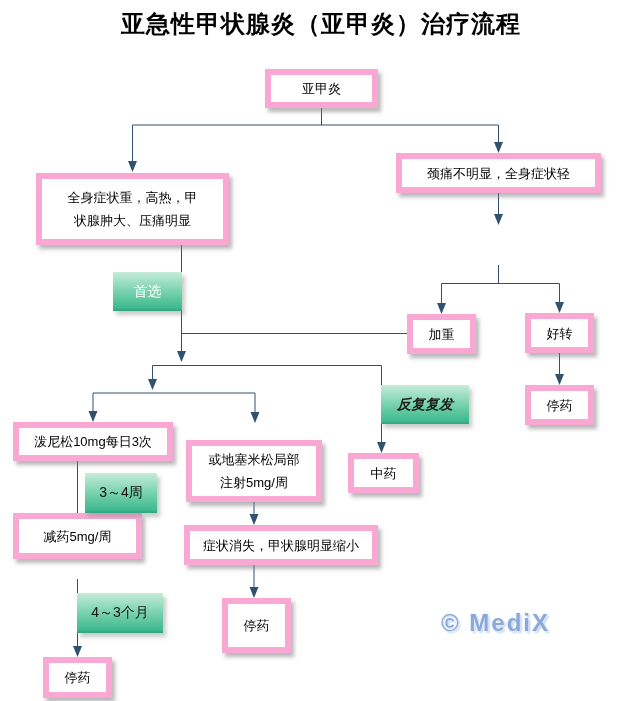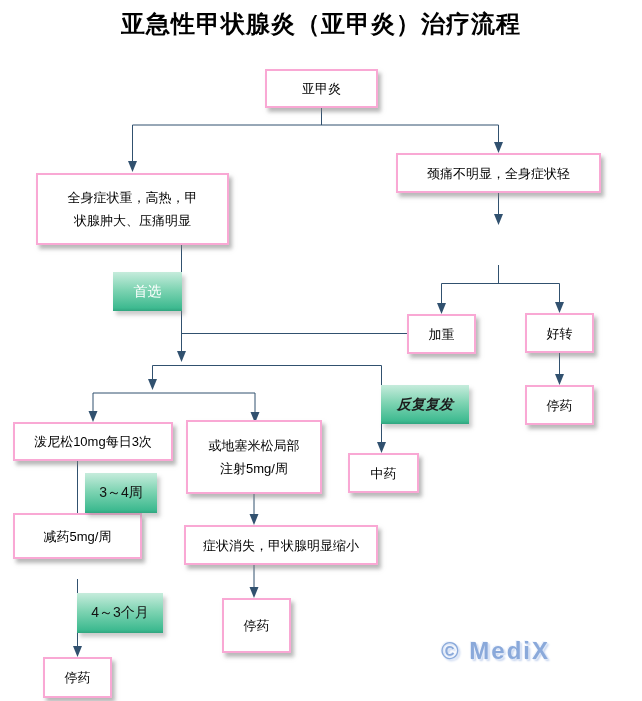--- a/index.html
+++ b/index.html
@@ -8,38 +8,37 @@
     font-family:"Liberation Sans","DejaVu Sans",sans-serif;
   }
   .title{
     position:absolute;top:8px;left:0;width:100%;text-align:center;
     font-size:24px;font-weight:bold;color:#000;letter-spacing:1px;
     font-family:"DejaVu Serif","Liberation Serif",serif;
   }
   .connectors{position:absolute;left:0;top:0;pointer-events:none;}
   .node{
     position:absolute;box-sizing:border-box;background:#fff;
-    border:2px solid #f9a8d4;box-shadow:3px 4px 4px rgba(125,125,125,0.55);
+    border:6px solid #f9a8d4;box-shadow:3px 4px 4px rgba(125,125,125,0.55);
     display:flex;align-items:center;justify-content:center;text-align:center;
     font-size:13px;color:#000;white-space:pre-line;line-height:23px;
   }
   .glabel{
     position:absolute;box-sizing:border-box;
     display:flex;align-items:center;justify-content:center;text-align:center;
     font-size:14px;color:#111;
     background:linear-gradient(180deg,#c6ecdc 0%,#7fd4b3 45%,#3eba90 92%,#2fa57f 100%);
     box-shadow:3px 4px 4px rgba(140,140,140,0.45);
   }
   .glabel.white{color:#ffffff;}
   .glabel.italic{font-style:italic;font-weight:bold;color:#1c1c1c;}
   .watermark{
     position:absolute;left:441px;top:609px;
     font-size:24px;font-weight:bold;letter-spacing:2px;color:#8aa9da;
     text-shadow:-1px -1px 0 #f2f6fd, 1px 1px 0 #dde7f7, 2px 2px 2px #c3d2ee;
-    margin-top:28px;
   }
 </style>
 </head>
 <body>
 
 <div class="canvas">
 
   <div class="title">亚急性甲状腺炎（亚甲炎）治疗流程</div>
 
   <svg class="connectors" width="642" height="701" viewBox="0 0 642 701">
@@ -95,21 +94,21 @@
 
 
   <div class="node" style="left:407px;top:314px;width:69px;height:40px">加重</div>
 
   <div class="node" style="left:525px;top:313px;width:69px;height:40px">好转</div>
 
   <div class="node" style="left:525px;top:385px;width:69px;height:40px">停药</div>
 
   <div class="node" style="left:13px;top:422px;width:160px;height:39px">泼尼松10mg每日3次</div>
 
-  <div class="node" style="left:186px;top:420px;width:136px;height:74px">或地塞米松局部
+  <div class="node" style="left:186px;top:440px;width:136px;height:62px">或地塞米松局部
 注射5mg/周</div>
 
   <div class="node" style="left:348px;top:453px;width:71px;height:40px">中药</div>
 
   <div class="node" style="left:184px;top:525px;width:194px;height:40px">症状消失，甲状腺明显缩小</div>
 
   <div class="node" style="left:13px;top:513px;width:129px;height:46px">减药5mg/周</div>
 
   <div class="node" style="left:222px;top:598px;width:69px;height:55px">停药</div>
 

